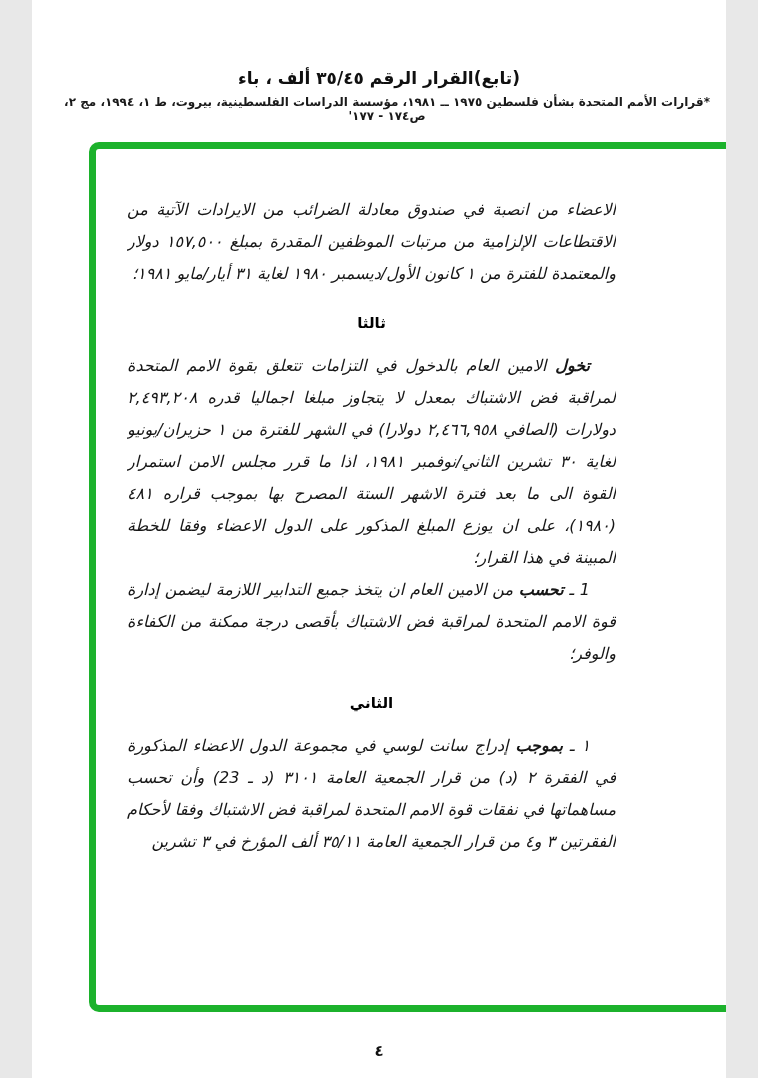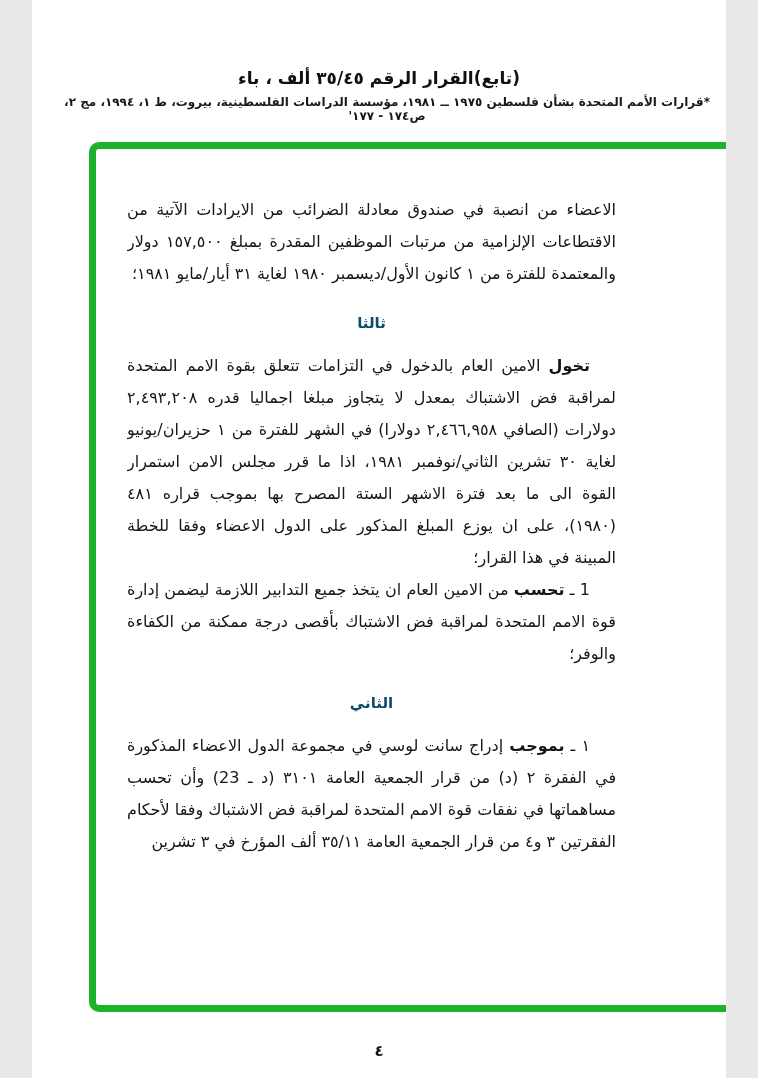--- a/index.html
+++ b/index.html
@@ -16,25 +16,25 @@
     position:absolute; left:57px; top:142px; width:634px; height:856px;
     border:7px solid #1cb22c; border-radius:10px;
     background:transparent;
   }
   .content {
     position:absolute; top:194px; right:110px; width:489px;
     max-height:800px; overflow:hidden;
     direction:rtl; text-align:justify;
     font-size:16px; line-height:32px; color:#161616;
   }
-  .content p { margin:0; }
+  .content p { margin:0;font-style:italic; }
   .content p.indent { text-indent:26px; }
   h3.sec {
     font-size:15px; font-weight:bold; text-align:center;
-    margin:17px 0 11px 0; color:#0c4a6e;
+    margin:17px 0 11px 0; color:#000000;
   }
   b.lead { font-weight:bold; }
   .pagenum {
     position:absolute; bottom:18px; left:0; right:0;
     text-align:center; font-size:15px; font-weight:bold; color:#101010;
   }
 </style>
 </head>
 <body>
 

